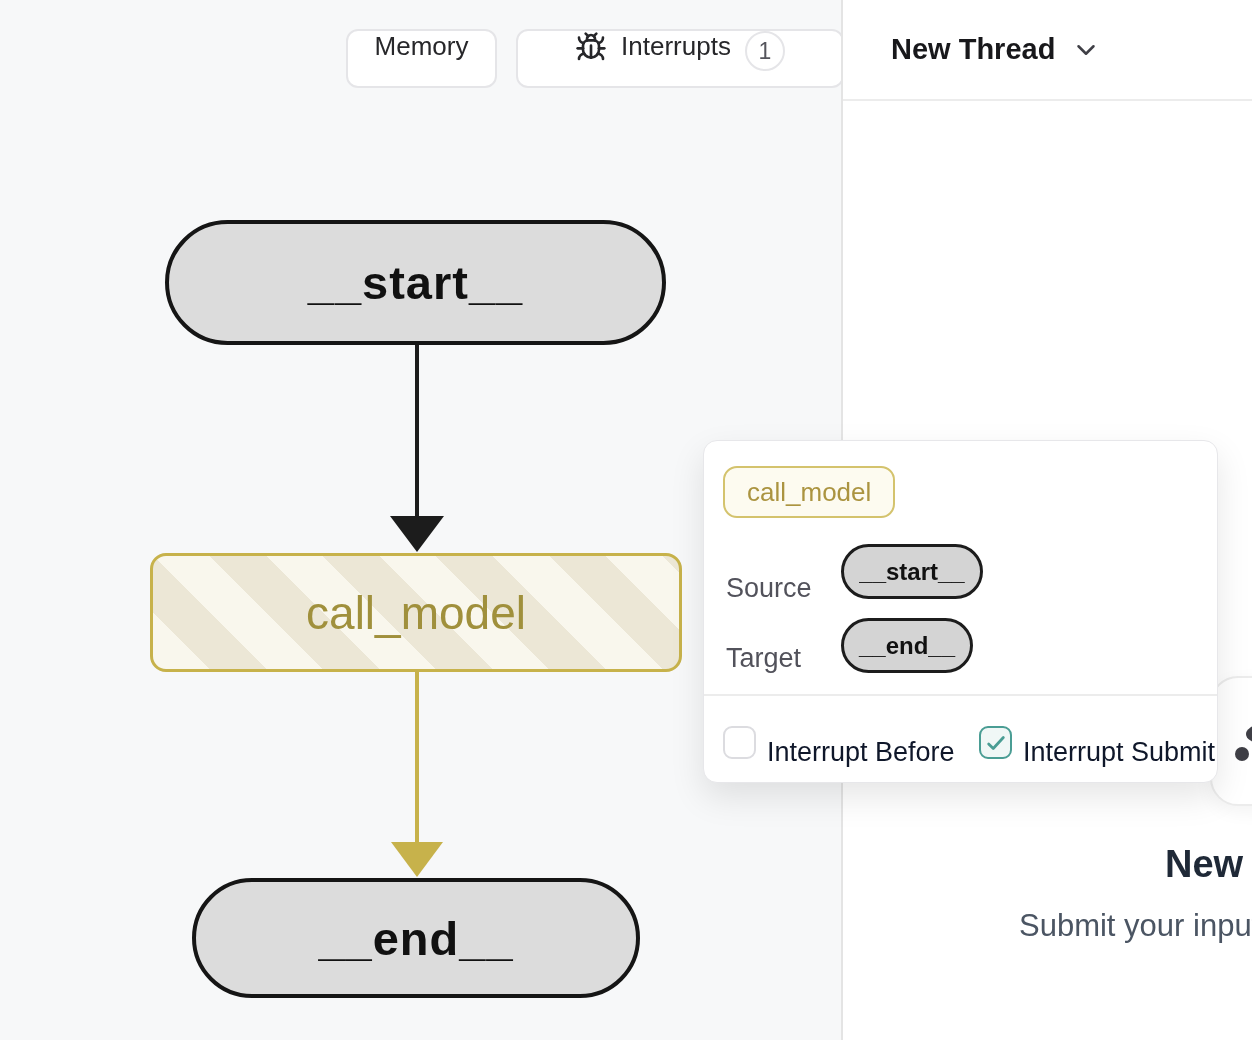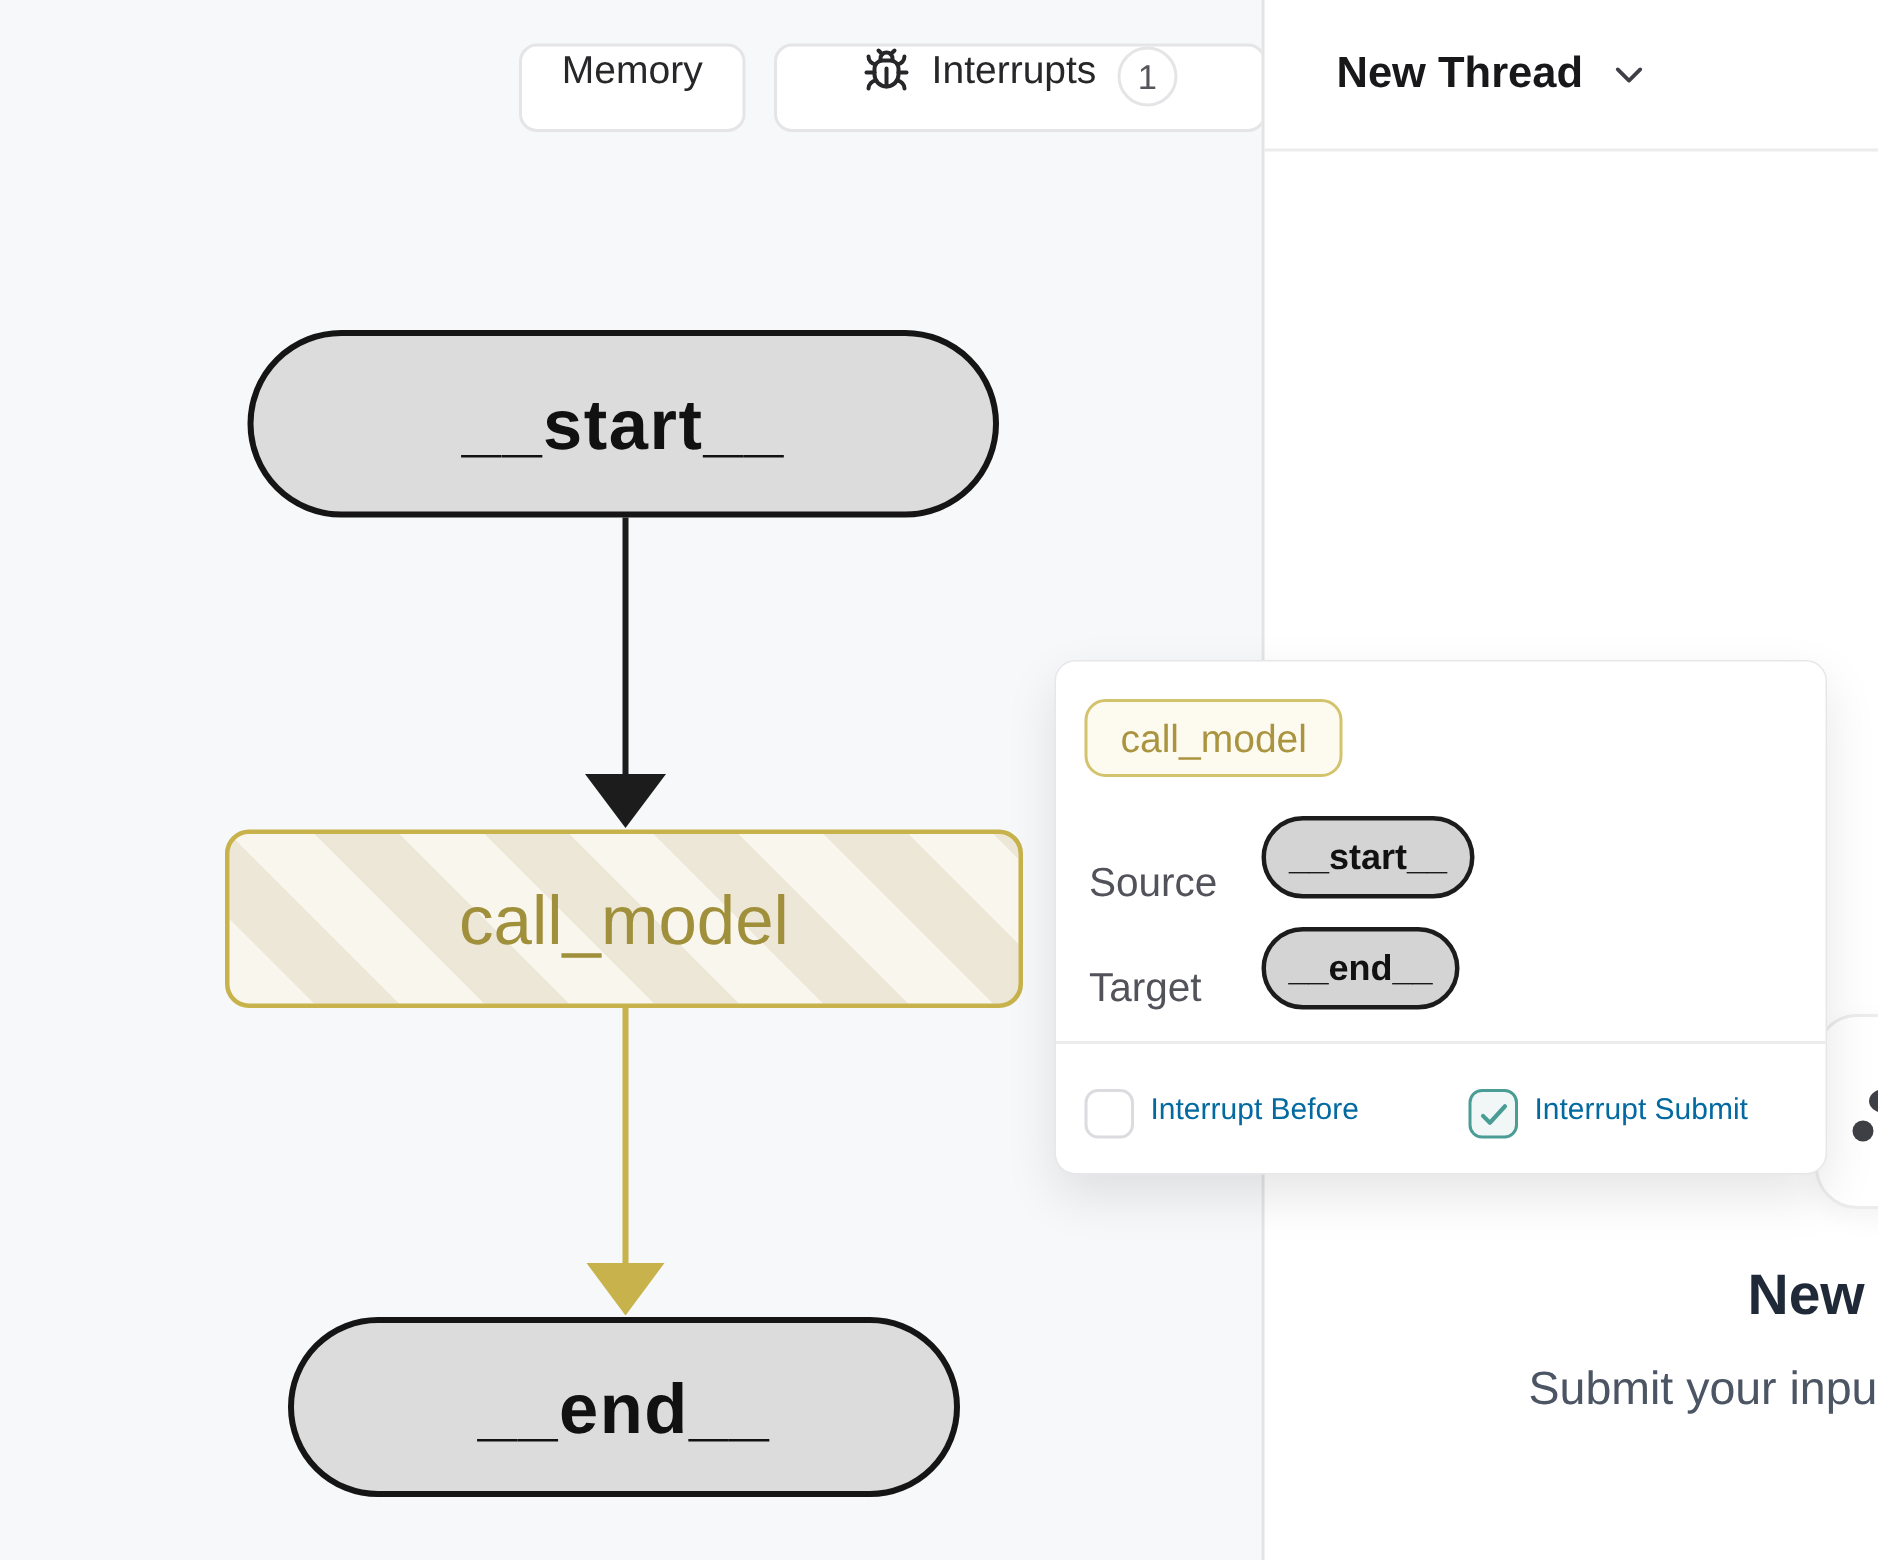--- a/index.html
+++ b/index.html
@@ -58,21 +58,21 @@
     height:55px;background:#d4d4d4;border:3px solid #1c1c1c;border-radius:28px;
     font-size:24px;font-weight:600;color:#111;}
   .popover-footer{position:absolute;left:0;top:253px;width:100%;height:90px;
     border-top:2px solid #ececec;}
   .checkbox{position:absolute;top:30px;width:33px;height:33px;border-radius:9px;
     border:2.5px solid #dcdce0;background:#fff;cursor:pointer;display:flex;
     align-items:center;justify-content:center;}
   .checkbox.checked{border-color:var(--teal);background:#f0f7f6;color:var(--teal);}
   .checkbox svg{display:none;}
   .checkbox.checked svg{display:block;}
-  .cb-label{position:absolute;top:28px;font-size:20px;color:#0369a1;line-height:32px;}
+  .cb-label{position:absolute;top:40px;font-size:27px;color:#0f172a;line-height:32px;}
   .cb-before{left:19px;} .lbl-before{left:63px;}
   .cb-after{left:275px;} .lbl-after{left:319px;}
 </style>
 </head>
 <body>
 
 <div class="app">
 
   <div class="graph-panel">
 

